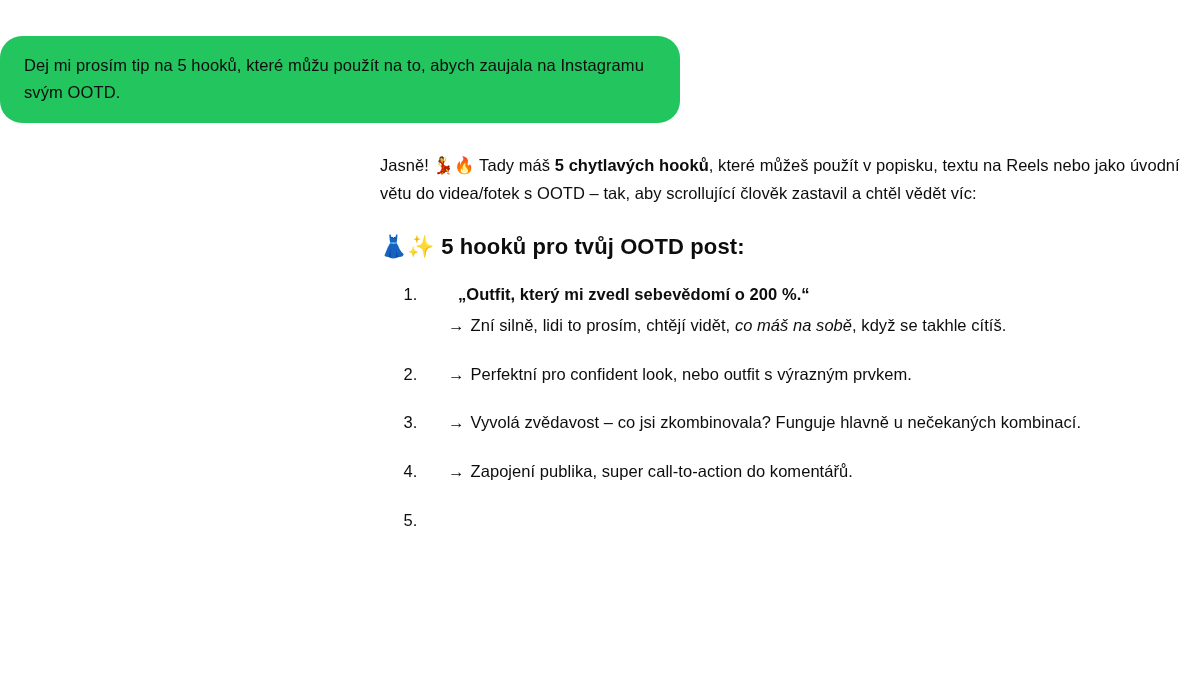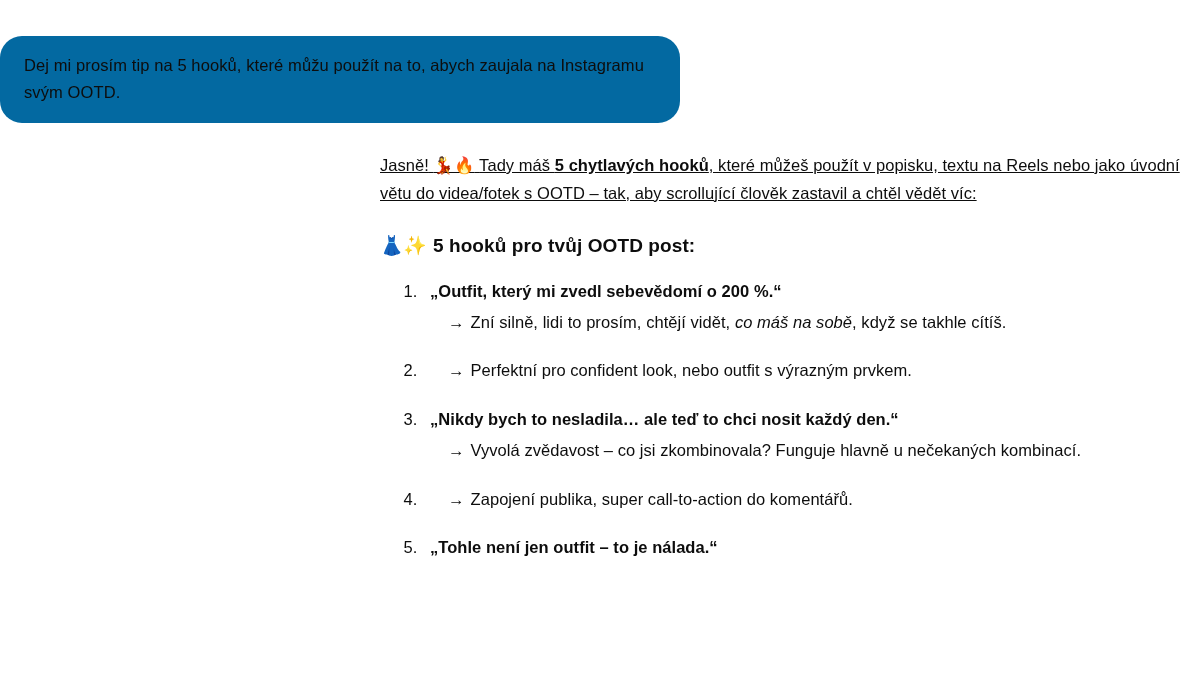--- a/index.html
+++ b/index.html
@@ -26,21 +26,21 @@
   
   .user-row {
     position: absolute;
     left: 0;
     top: 36px;
     width: 680px;
     display: flex;
     justify-content: flex-start;
   }
   .user-bubble {
-    background: #0369a1;
+    background: #22c55e;
     border-radius: 22px;
     padding: 16px 24px 18px 24px;
     max-width: 640px;
     font-size: 16.5px;
     line-height: 1.62;
     color: #0d0d0d;
     letter-spacing: 0.1px;
   }
 
   
@@ -49,31 +49,30 @@
     left: 380px;
     top: 152px;
     width: 810px;
     font-size: 16.5px;
     line-height: 1.62;
     color: #0d0d0d;
     letter-spacing: 0.05px;
   }
   .assistant p.intro {
     margin: 0 0 26px 0;
-    text-decoration: underline;
   }
   .assistant p.intro b {
     font-weight: 700;
   }
   .emoji {
     font-family: "DejaVu Sans", sans-serif;
   }
   h3.section-heading {
     margin: 0 0 18px 0;
-    font-size: 19px;
+    font-size: 22px;
     line-height: 1.4;
     font-weight: 700;
     letter-spacing: 0.1px;
   }
   ol.hooks {
     margin: 0;
     padding: 0 0 0 42px;
     list-style: decimal;
   }
   ol.hooks > li {
@@ -81,20 +80,21 @@
     padding-left: 8px;
   }
   ol.hooks > li::marker {
     font-weight: 400;
     color: #0d0d0d;
   }
   .hook-title {
     font-weight: 700;
     display: block;
     margin-bottom: 4px;
+    margin-left: 28px;
   }
   .hook-note {
     display: block;
     font-weight: 400;
     padding-left: 18px;
   }
   .hook-note i {
     font-style: italic;
   }
   .arrow {
@@ -133,31 +133,29 @@
         </span>
       </li>
 
       <li>
         <span class="hook-note">
           <span class="arrow">→</span><span>Perfektní pro confident look, nebo outfit s výrazným prvkem.</span><i></i><span></span>
         </span>
       </li>
 
       <li>
-        <span class="hook-title">„Nikdy bych to nesladila… ale teď to chci nosit každý den.“</span>
         <span class="hook-note">
           <span class="arrow">→</span><span>Vyvolá zvědavost – co jsi zkombinovala? Funguje hlavně u nečekaných kombinací.</span><i></i><span></span>
         </span>
       </li>
 
       <li>
         <span class="hook-note">
           <span class="arrow">→</span><span>Zapojení publika, super call-to-action do komentářů.</span><i></i><span></span>
         </span>
       </li>
 
       <li>
-        <span class="hook-title">„Tohle není jen outfit – to je nálada.“</span>
       </li>
 
     </ol>
   </div>
 </div>
 
 </body></html>

